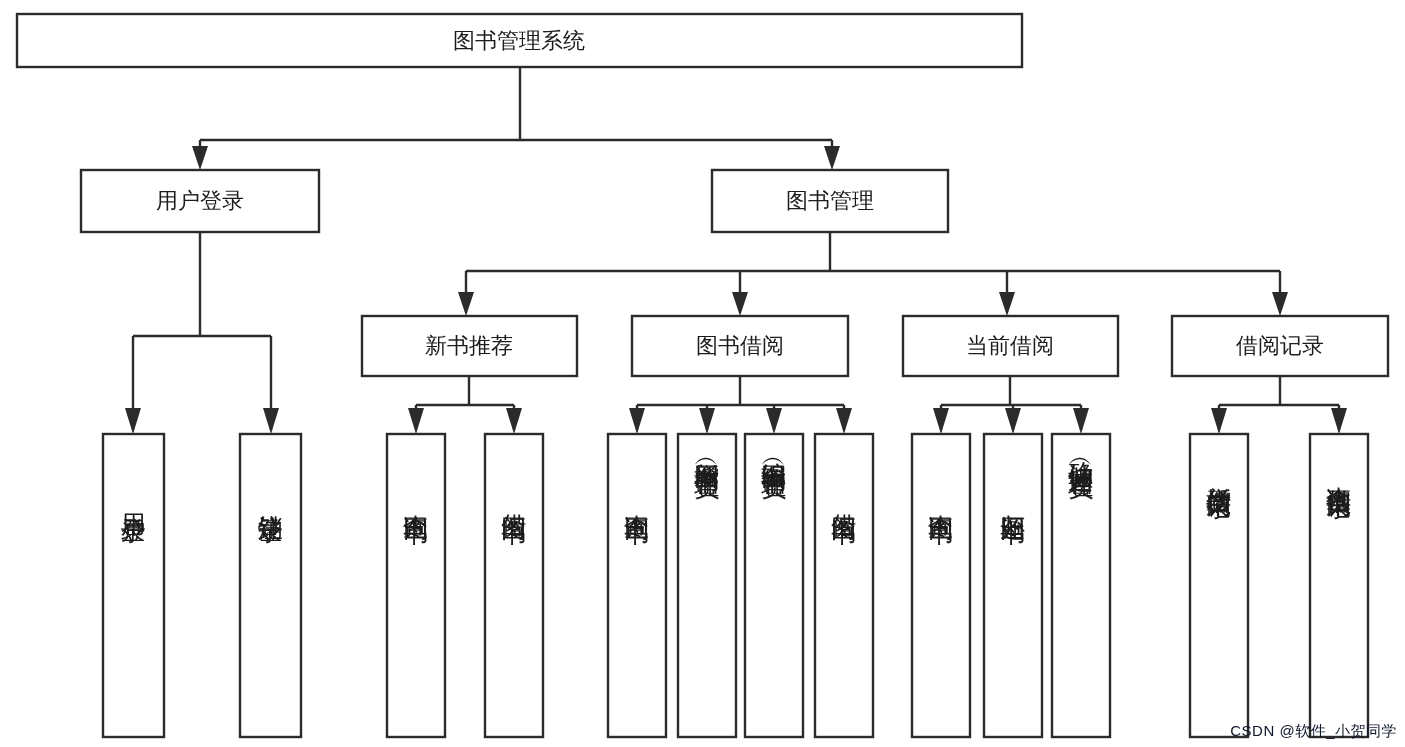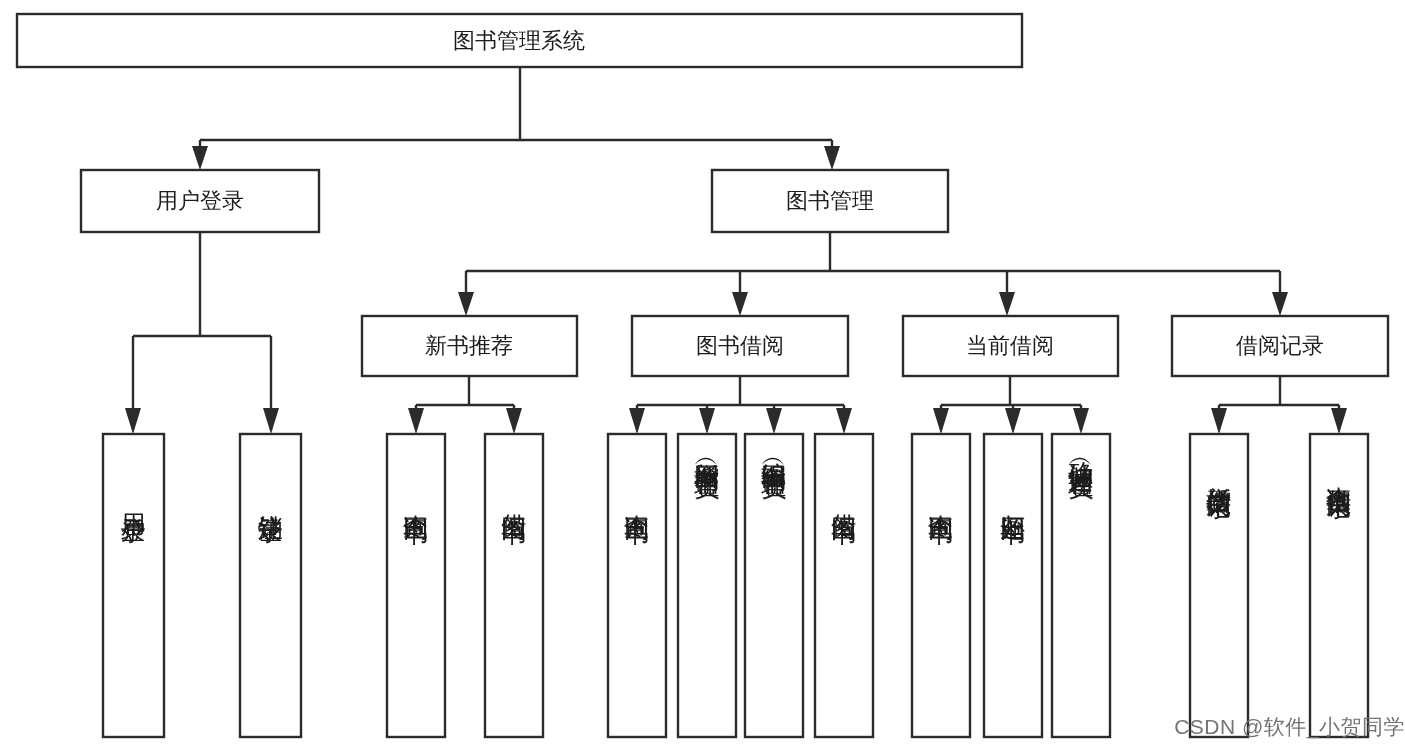--- a/index.html
+++ b/index.html
@@ -60,25 +60,25 @@
     text-orientation: upright;
     font-family: "Liberation Sans", "DejaVu Sans", sans-serif;
     font-size: 25px;
     line-height: 1.05;
     color: #1c1c1c;
     letter-spacing: 2px;
     white-space: nowrap;
   }
   .watermark {
     position: absolute;
-    right: 0;
+    right: 8px;
     bottom: 6px;
     font-family: "Liberation Sans", "DejaVu Sans", sans-serif;
-    font-size: 21px;
-    color: #737373;
+    font-size: 15px;
+    color: #0f172a;
     letter-spacing: 0.5px;
     user-select: none;
   }
 </style>
 </head>
 <body>
 
 <div id="diagram-root">
 
   <svg class="flow" viewBox="0 0 1405 747" xmlns="http://www.w3.org/2000/svg">

